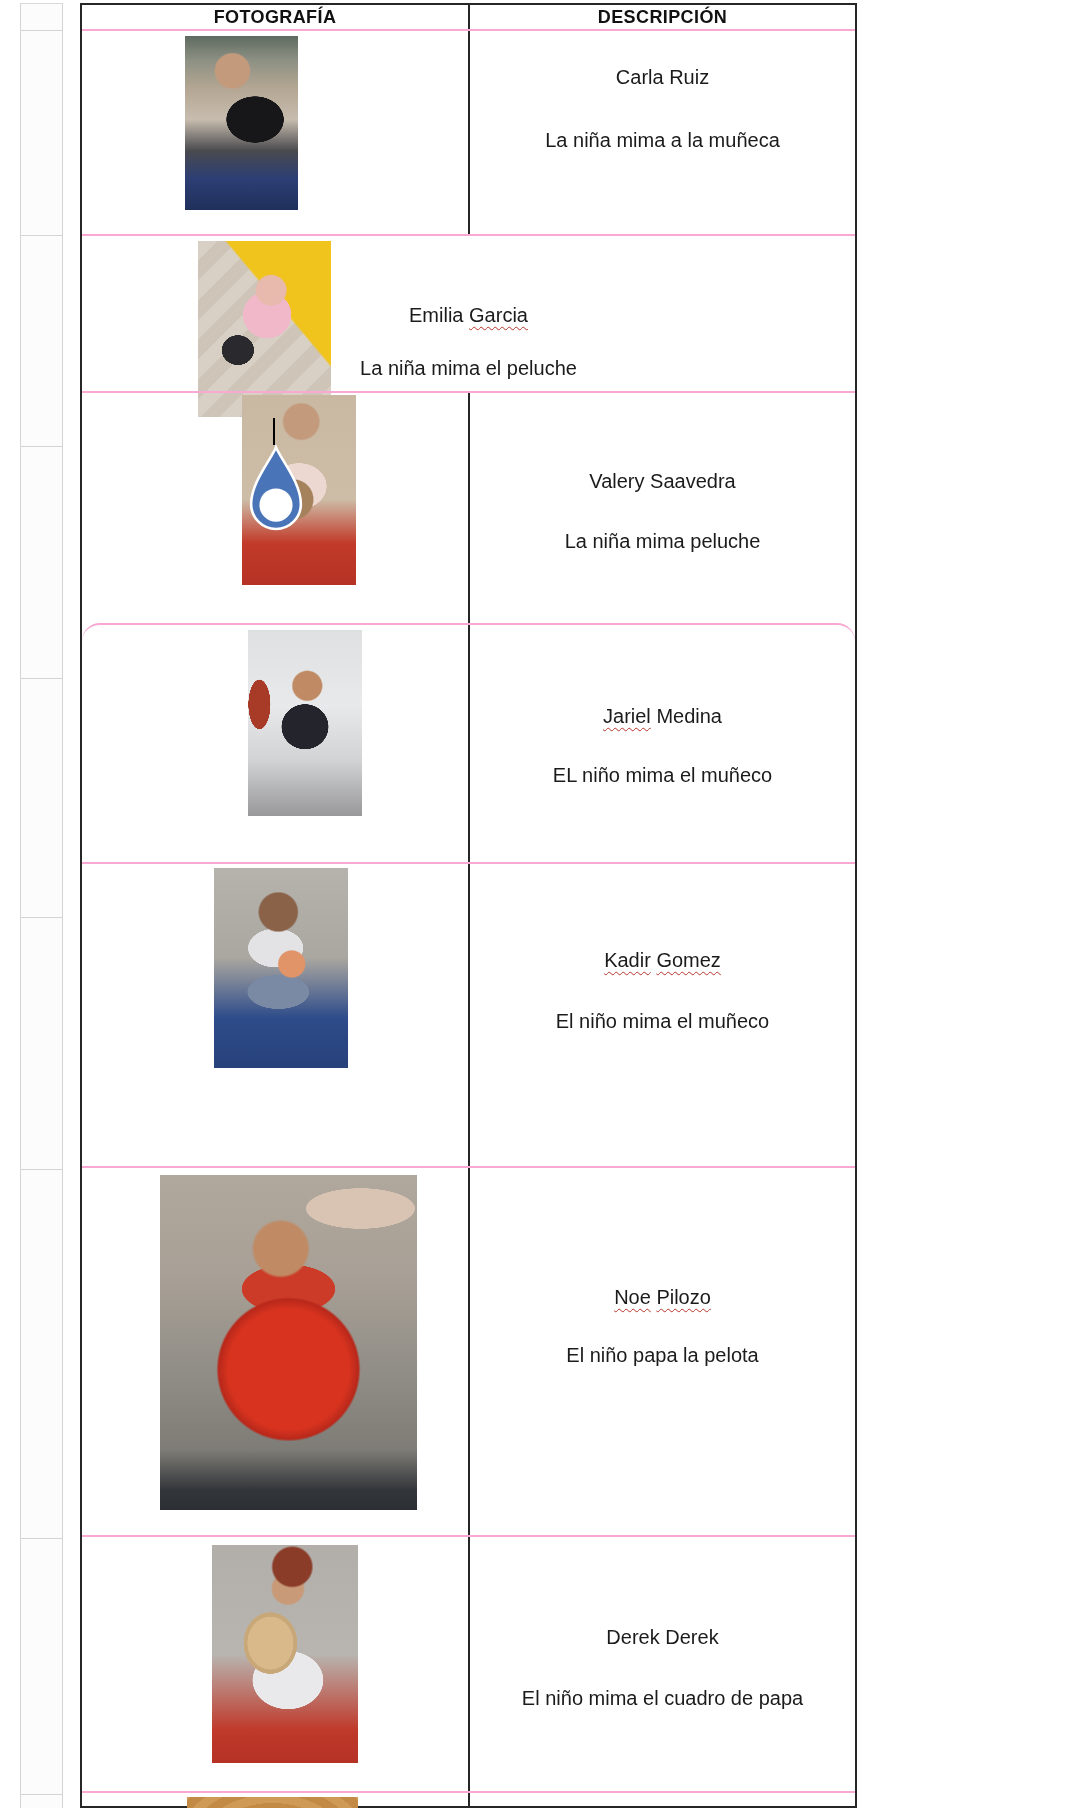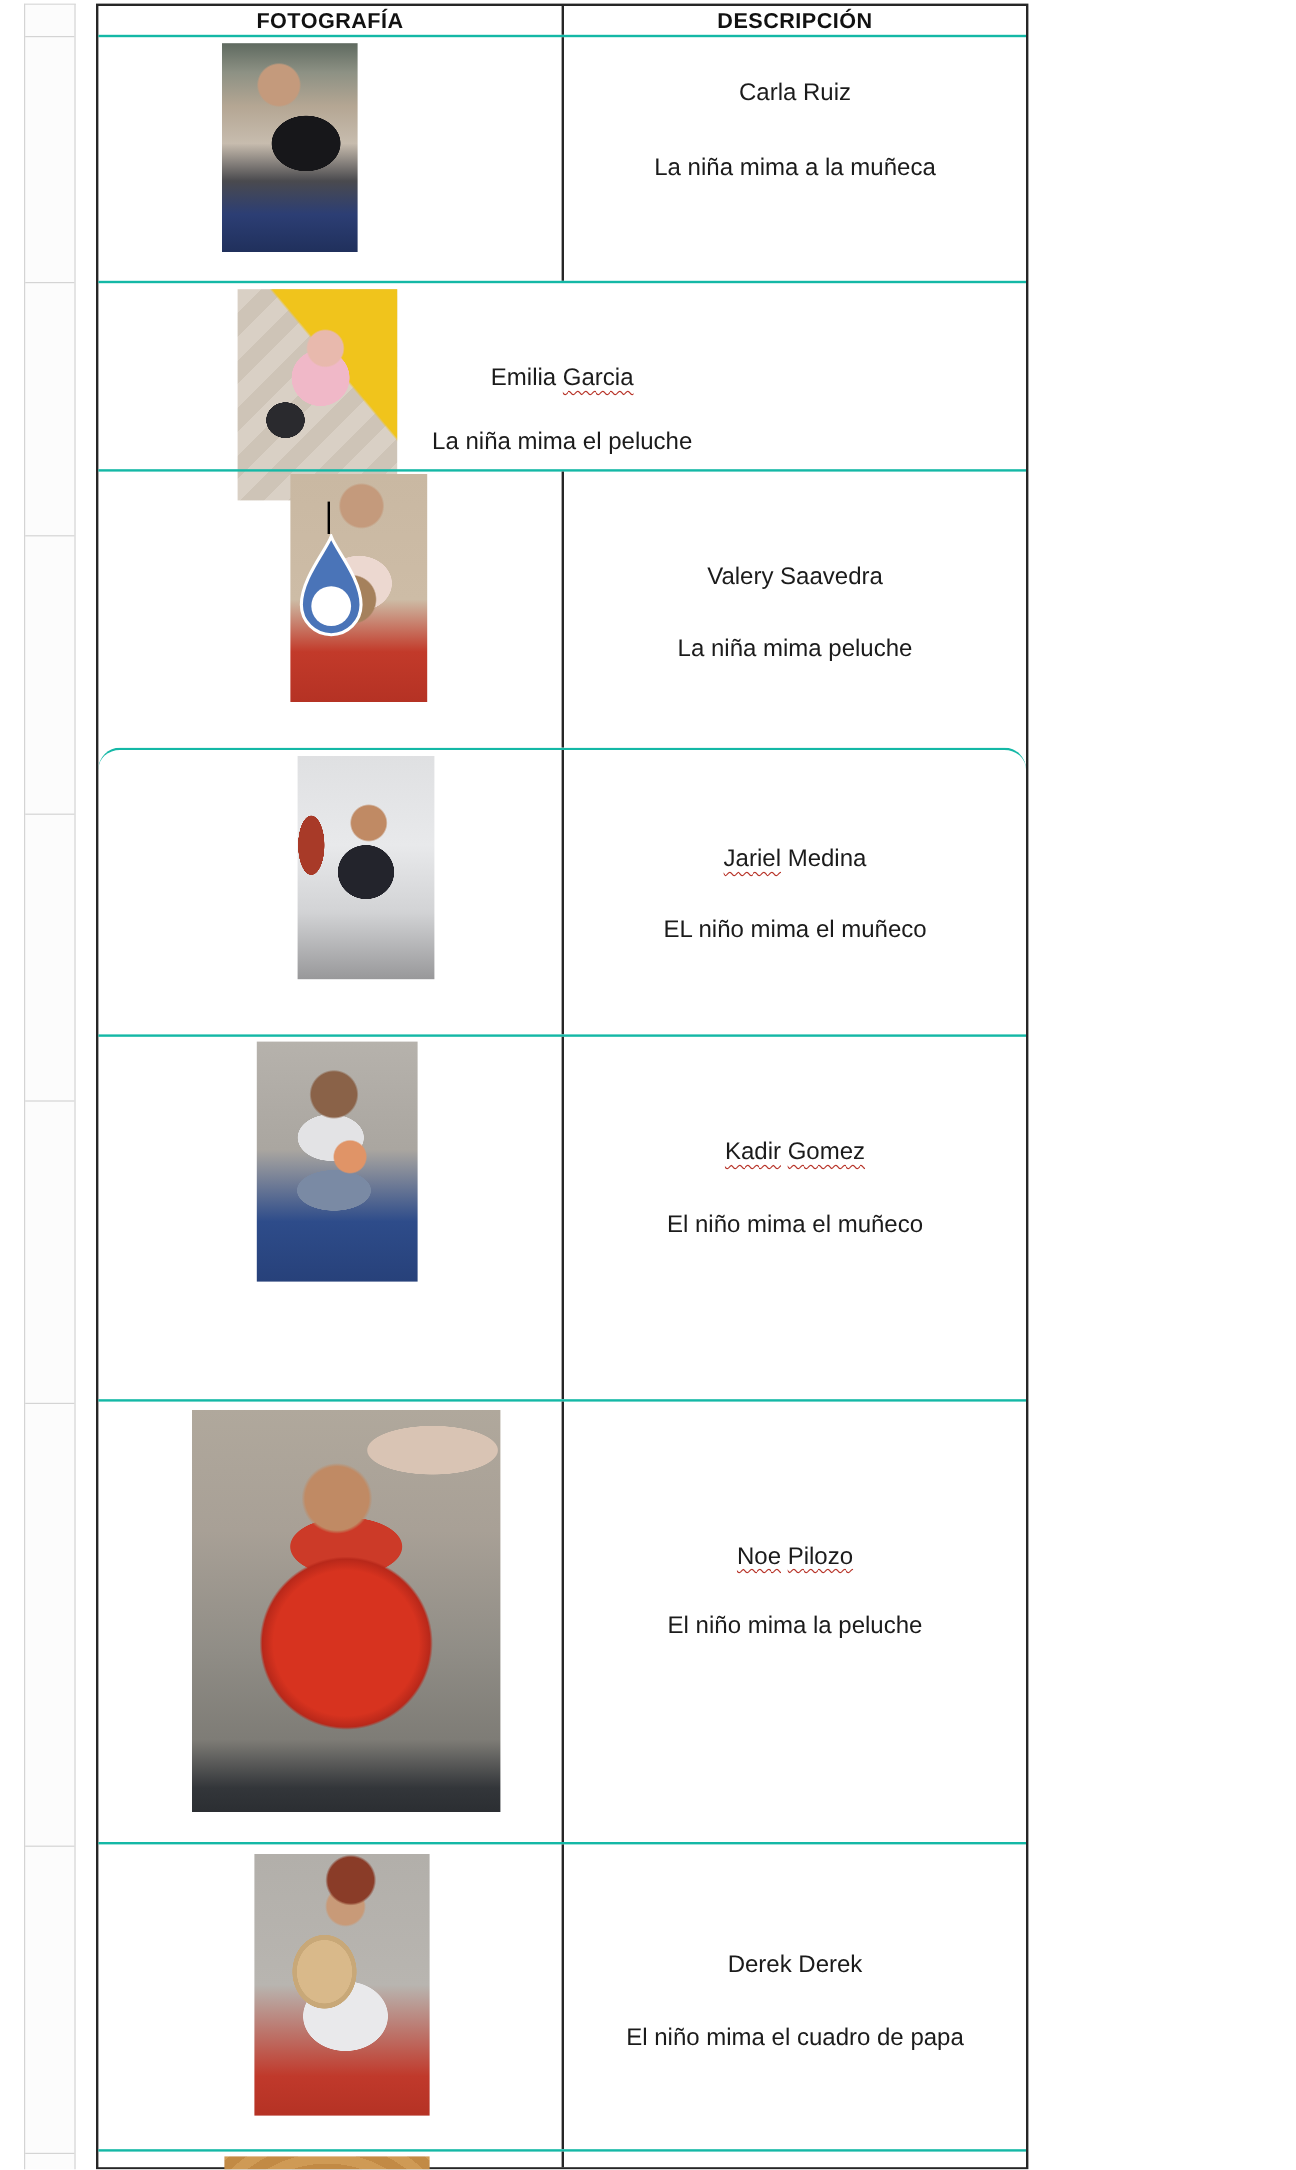--- a/index.html
+++ b/index.html
@@ -31,21 +31,21 @@
   }
   .hrow{display:flex;height:24px;}
   .hcell{
     display:flex;align-items:center;justify-content:center;
     font-size:18px;font-weight:600;letter-spacing:.4px;color:#111;
     box-sizing:border-box;
   }
   .hcell.photo-col{width:388px;border-right:2px solid #262626;}
   .hcell.desc-col{flex:1;}
 
-  .trow{display:flex;border-top:2px solid #14b8a6;box-sizing:border-box;position:relative;}
+  .trow{display:flex;border-top:2px solid #f9a8d4;box-sizing:border-box;position:relative;}
   .photo-cell{width:388px;border-right:2px solid #262626;box-sizing:border-box;position:relative;}
   .desc-cell{flex:1;position:relative;}
 
   .name-line,.desc-line{
     position:absolute;left:0;right:0;text-align:center;
     font-size:20px;line-height:26px;transform:translateY(-50%);
     white-space:nowrap;
   }
   .name-line{top:var(--name-top);}
   .desc-line{top:var(--desc-top);}
@@ -198,21 +198,21 @@
       <div class="desc-line">El niño mima el muñeco</div>
     </div>
   </div>
 
   <div class="trow row-6">
     <div class="photo-cell">
       <div class="photo ph6"></div>
     </div>
     <div class="desc-cell">
       <div class="name-line"><span class="sq">Noe</span> <span class="sq">Pilozo</span></div>
-      <div class="desc-line">El niño mima la peluche</div>
+      <div class="desc-line">El niño papa la pelota</div>
     </div>
   </div>
 
   <div class="trow row-7">
     <div class="photo-cell">
       <div class="photo ph7"></div>
     </div>
     <div class="desc-cell">
       <div class="name-line"><span>Derek</span> <span>Derek</span></div>
       <div class="desc-line">El niño mima el cuadro de papa</div>

